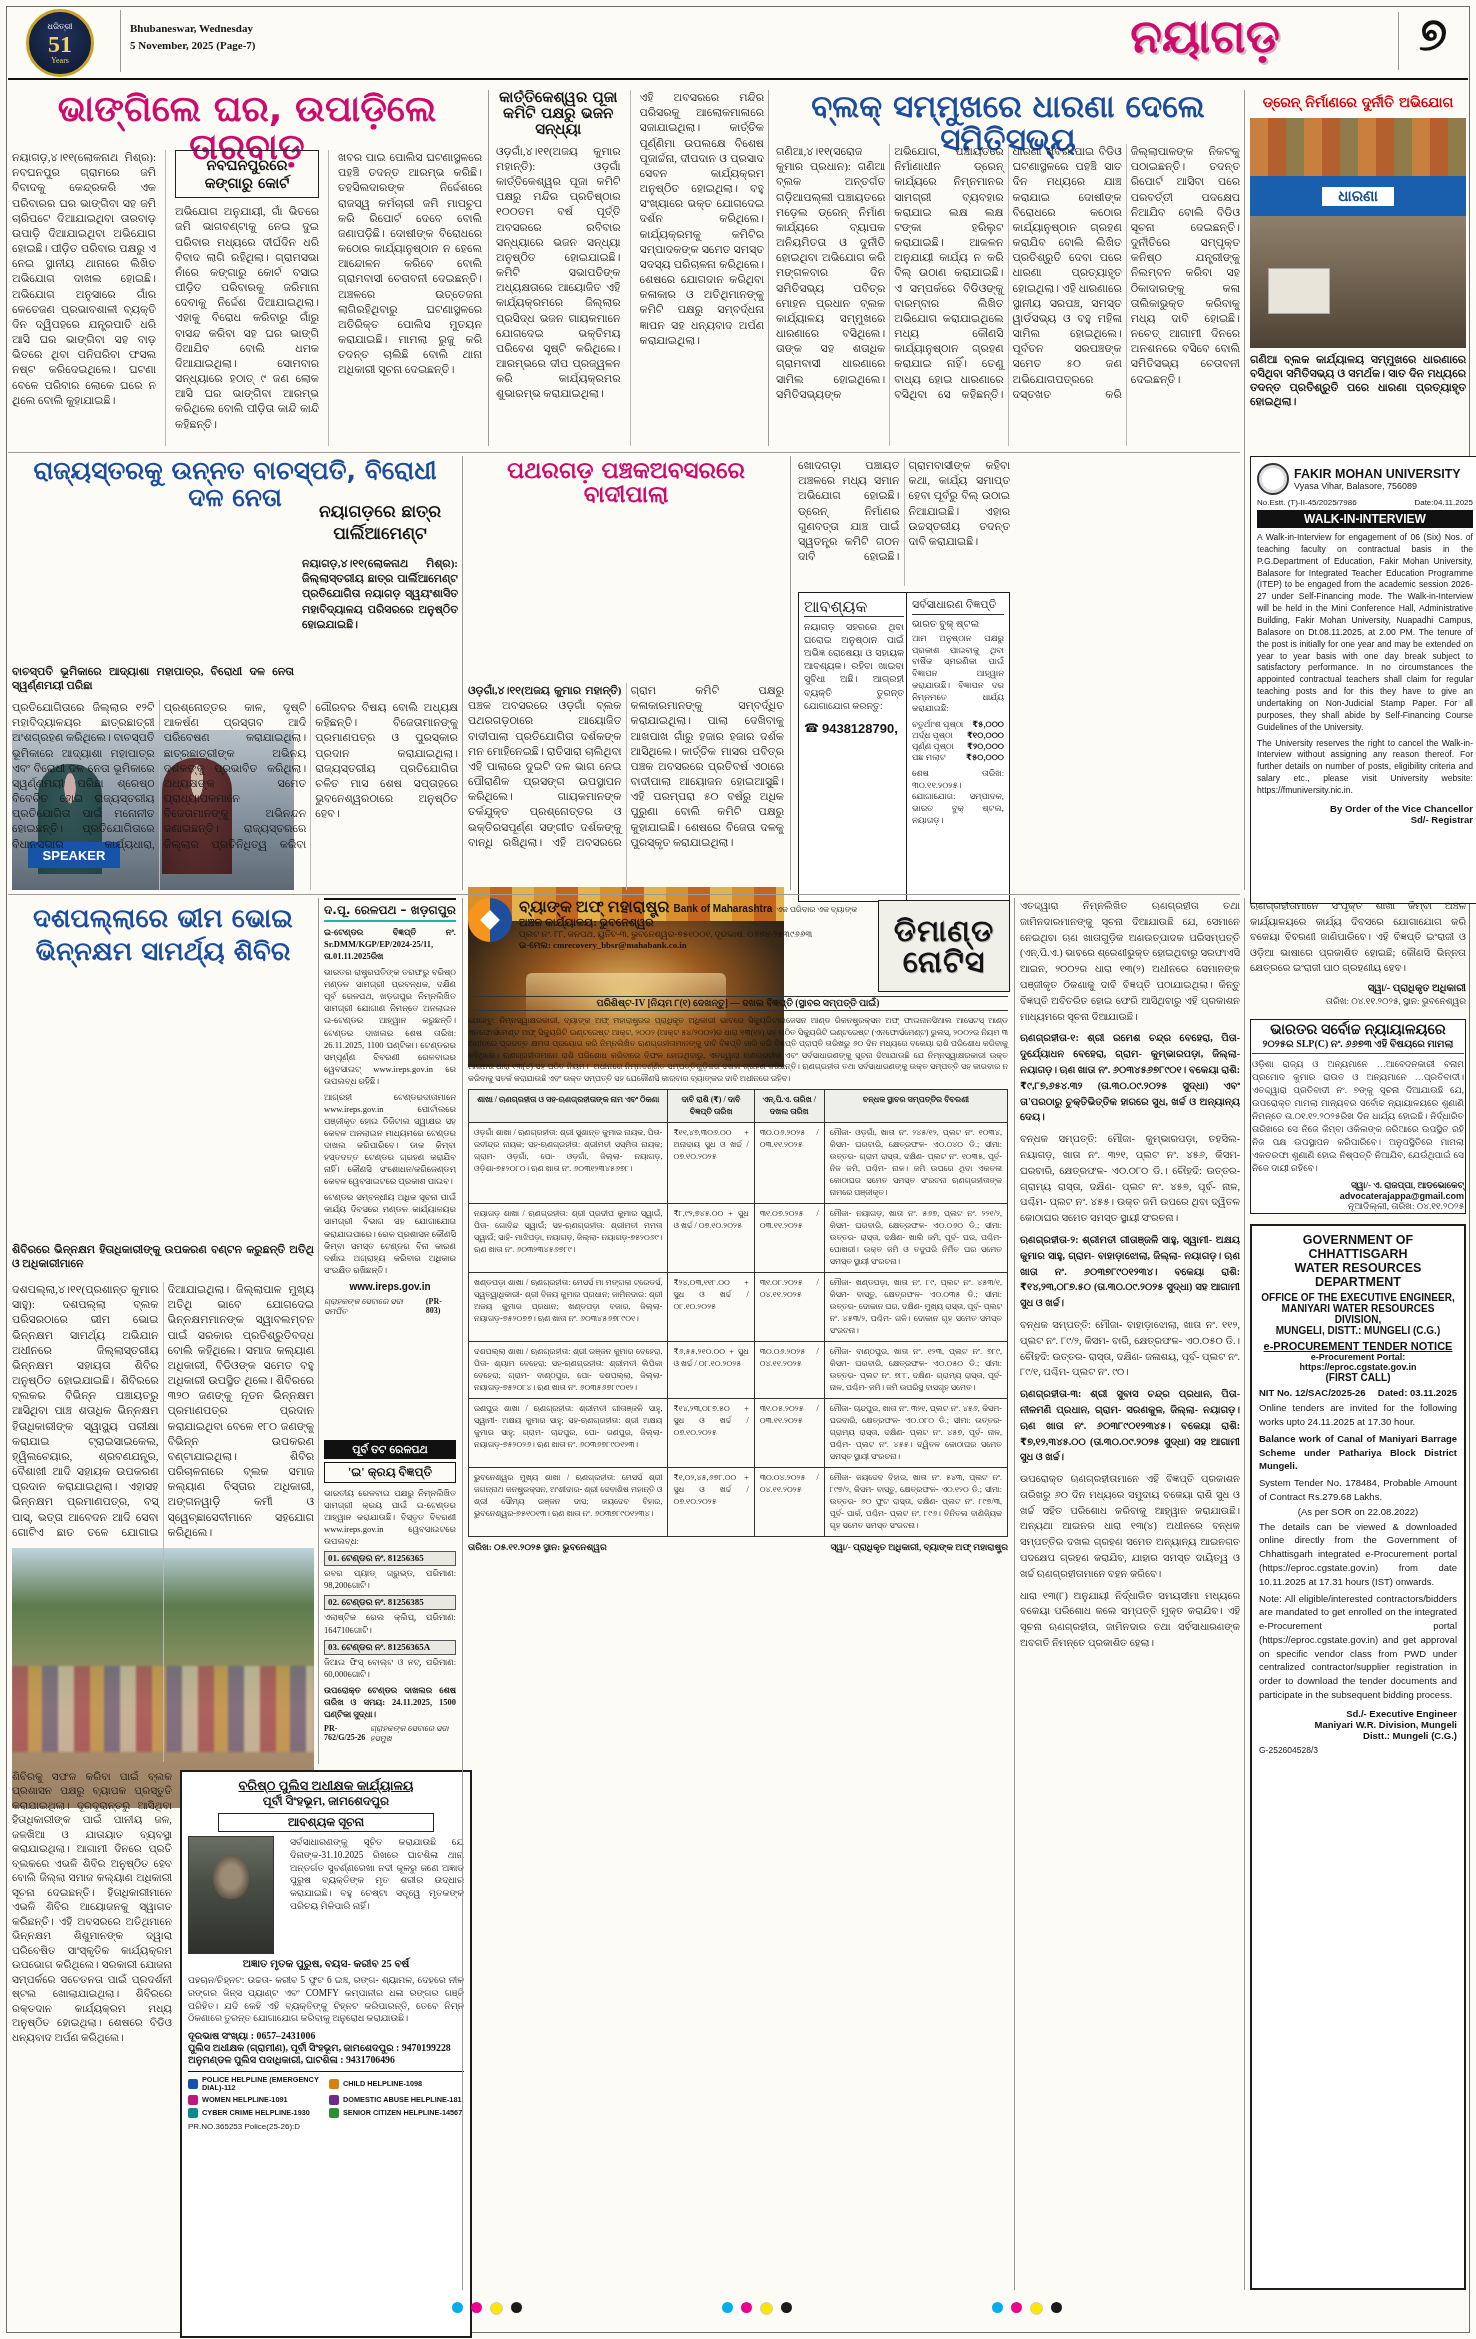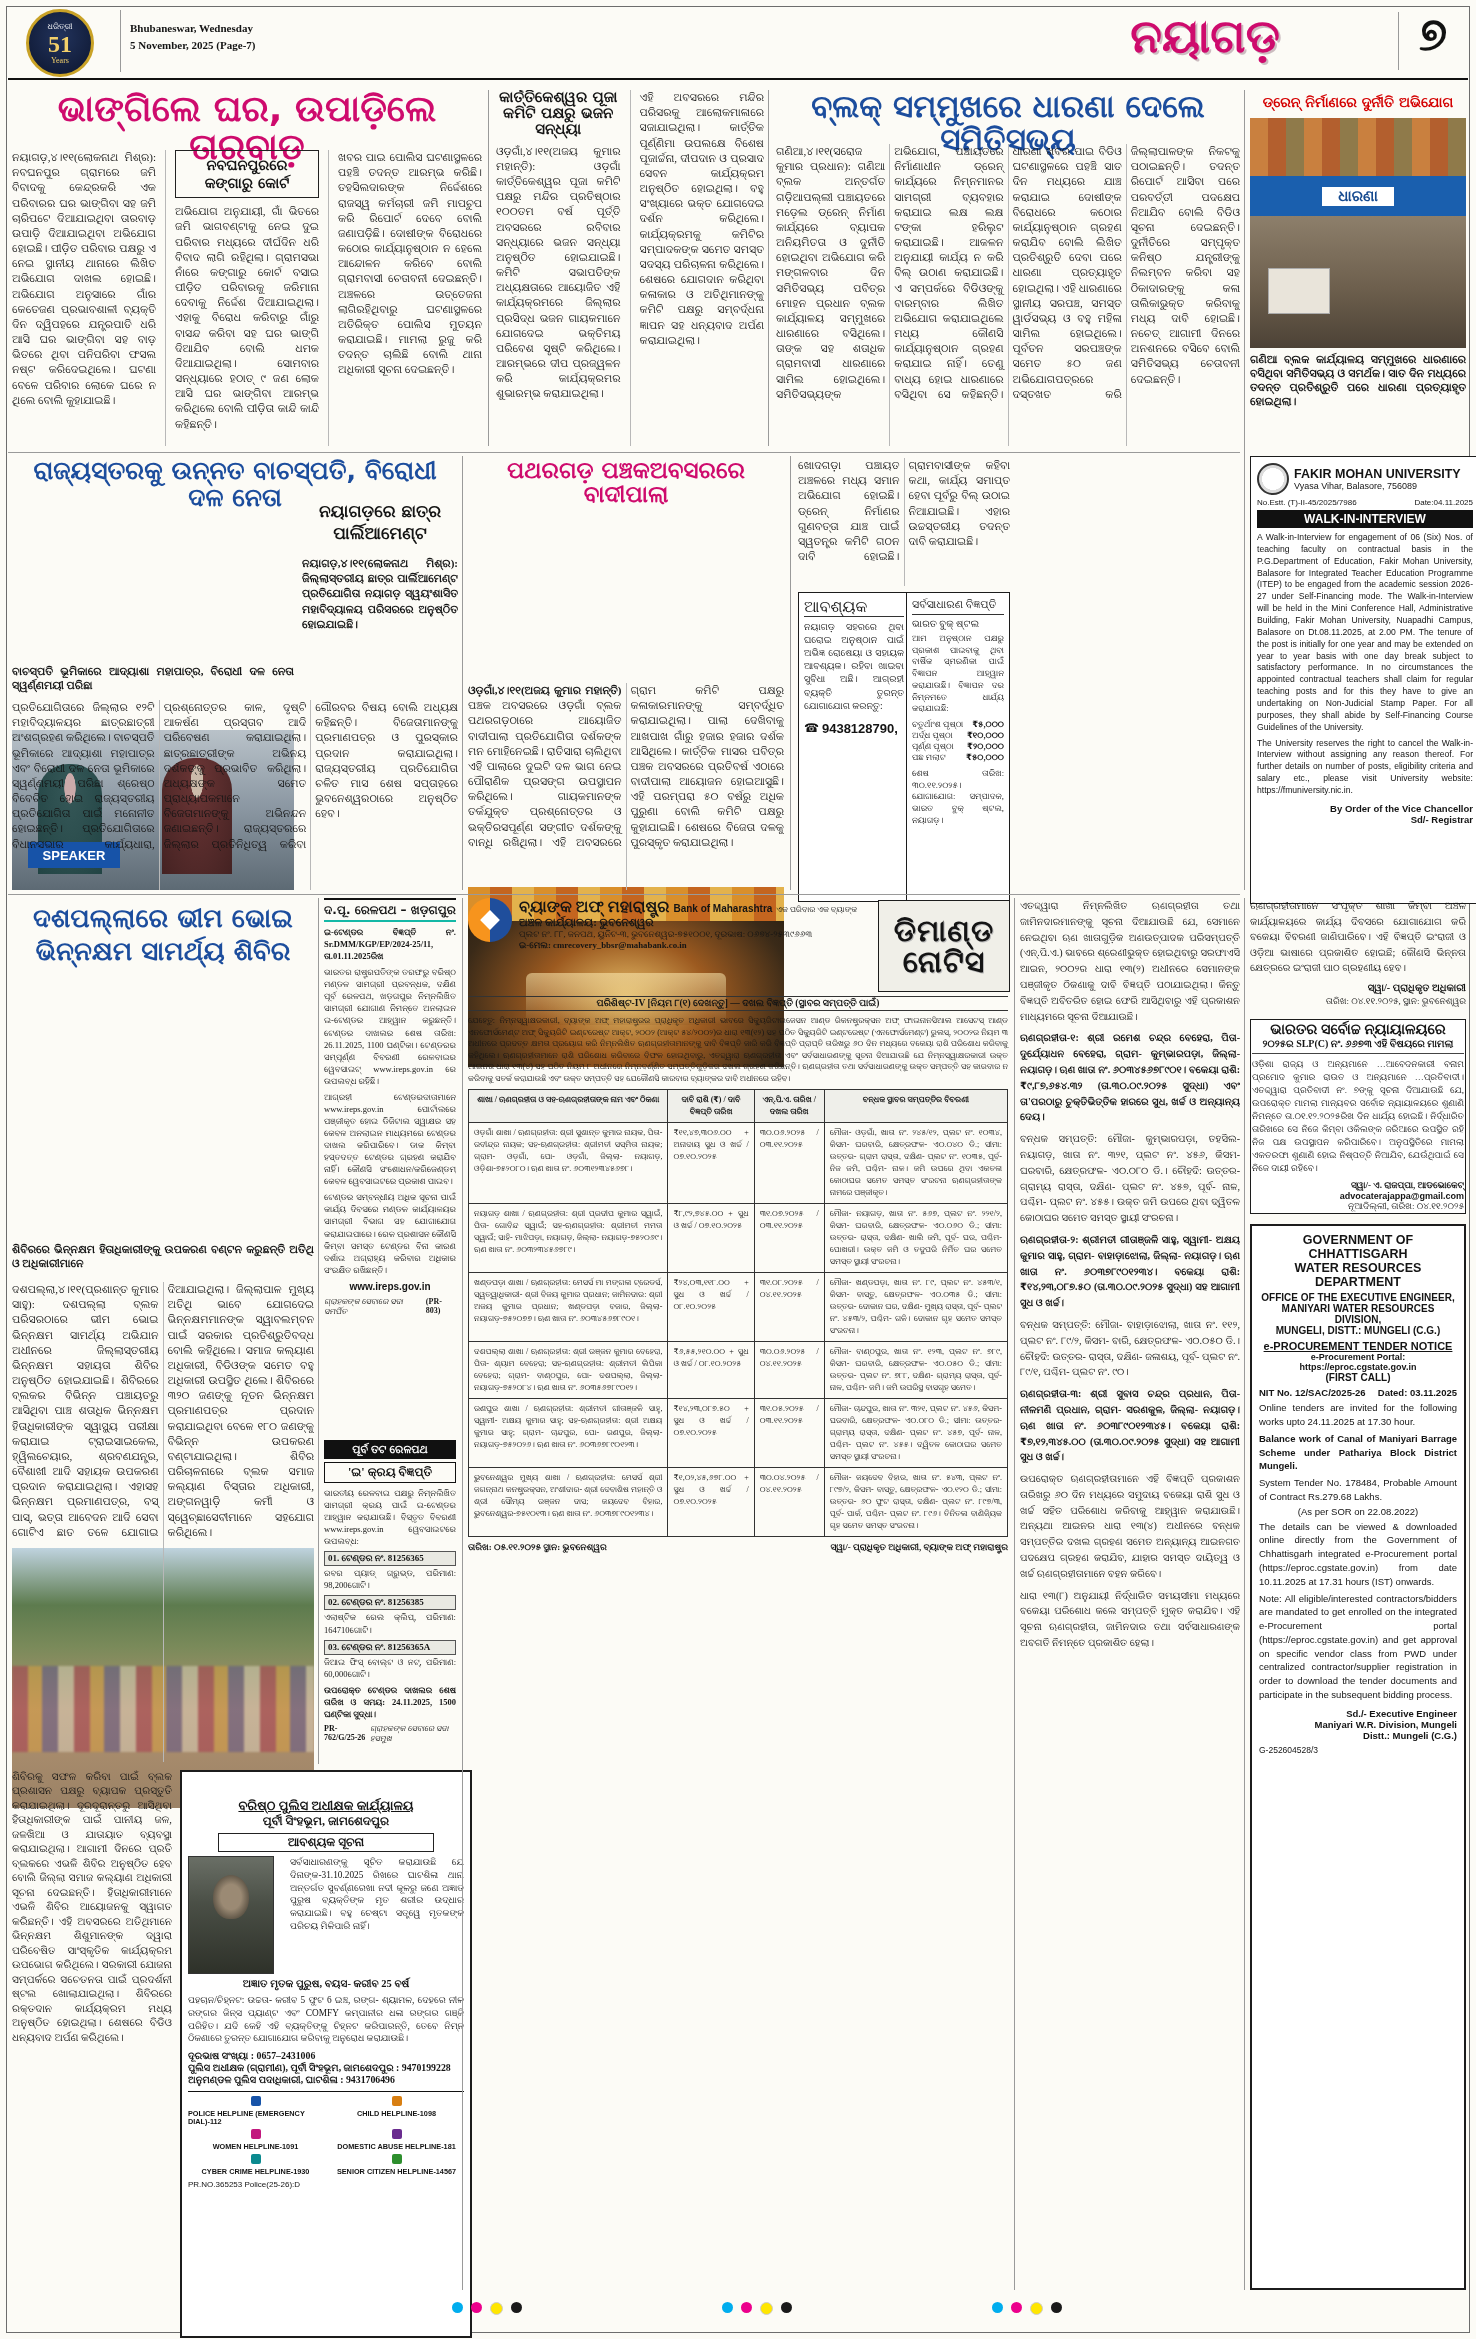--- a/index.html
+++ b/index.html
@@ -28,21 +28,21 @@
   .logo-circ{border-radius:50%;background:radial-gradient(circle at 50% 40%,#22335c,#0c152e);border:3px solid #c9a227;
              display:flex;flex-direction:column;align-items:center;justify-content:center;color:#f3d06a;}
   .blackbar{background:#111;color:#fff;text-align:center;font-weight:bold;font-family:"Liberation Sans",sans-serif;}
   .en{font-family:"Liberation Sans",sans-serif;}
   table.bkt{border-collapse:collapse;width:100%;}
   table.bkt th,table.bkt td{border:1px solid #333;padding:4px 5px;font-size:8px;line-height:1.5;text-align:justify;vertical-align:top;}
   table.bkt th{font-weight:bold;text-align:center;background:#efefea;}
   .dots{position:absolute;display:flex;gap:8px;}
   .dot{width:11px;height:11px;border-radius:50%;}
   .hlgrid{display:grid;grid-template-columns:1fr 1fr;gap:3px 6px;margin-top:4px;}
-  .hlitem{display:flex;align-items:center;gap:4px;font-size:7.3px;font-weight:bold;font-family:"Liberation Sans",sans-serif;line-height:1.1;flex-direction:column;}
+  .hlitem{display:flex;align-items:center;gap:4px;font-size:7.3px;font-weight:bold;font-family:"Liberation Sans",sans-serif;line-height:1.1;}
   .hlic{width:10px;height:10px;border-radius:2px;flex:0 0 auto;}
   .tnum{background:#e9e9e2;border:1px solid #555;font-weight:bold;font-size:9px;padding:1px 3px;margin:4px 0 1px;}
 </style>
 </head>
 <body>
 
 <div class="page">
   <div class="frame"></div>
 
   <div class="abs logo-circ" style="left:26px;top:9px;width:62px;height:62px;">
@@ -224,21 +224,21 @@
     <div class="tnum">03. ଟେଣ୍ଡର ନଂ. 81256365A</div>
     <div class="bt8">ଜିଆଇ ଫିସ୍ ବୋଲ୍ଟ ଓ ନଟ୍, ପରିମାଣ: 60,000ଗୋଟି।</div>
     <div class="bt8" style="font-weight:bold;margin-top:4px;">ଉପରୋକ୍ତ ଟେଣ୍ଡର ଦାଖଲର ଶେଷ ତାରିଖ ଓ ସମୟ: 24.11.2025, 1500 ଘଣ୍ଟିକା ସୁଦ୍ଧା।</div>
     <div style="display:flex;justify-content:space-between;font-size:8px;margin-top:4px;">
       <b>PR-762/G/25-26</b>
       <span style="font-style:italic;">ଗ୍ରାହକଙ୍କ ସେବାରେ ସଦା ହସମୁଖ</span>
     </div>
   </div>
 
   <div class="abs box" style="left:180px;top:1770px;width:276px;height:552px;padding:6px;border-width:2px;">
-    <div style="text-align:center;font-weight:bold;font-size:13px;text-decoration:underline;margin-top:20px;">ବରିଷ୍ଠ ପୁଲିସ ଅଧୀକ୍ଷକ କାର୍ଯ୍ୟାଳୟ</div>
+    <div style="text-align:center;font-weight:bold;font-size:13px;text-decoration:underline;">ବରିଷ୍ଠ ପୁଲିସ ଅଧୀକ୍ଷକ କାର୍ଯ୍ୟାଳୟ</div>
     <div style="text-align:center;font-weight:bold;font-size:12px;">ପୂର୍ବୀ ସିଂହଭୂମ, ଜାମଶେଦପୁର</div>
     <div style="text-align:center;font-weight:bold;font-size:12px;border:1px solid #222;margin:4px 30px;padding:1px 0;">ଆବଶ୍ୟକ ସୂଚନା</div>
     <div style="display:flex;gap:16px;margin-top:4px;">
       <div style="width:84px;height:116px;flex:0 0 auto;background:linear-gradient(180deg,#6a6f66 0%,#4a4f46 40%,#2e3129 100%);border:1px solid #333;position:relative;">
         <div class="abs" style="left:24px;top:18px;width:36px;height:44px;background:radial-gradient(ellipse,#9b8a74 40%,#5b5244 75%);border-radius:50% 50% 45% 45%;"></div>
       </div>
       <div class="bt" style="font-size:9.3px;">ସର୍ବସାଧାରଣଙ୍କୁ ସୂଚିତ କରାଯାଉଛି ଯେ ଦିନାଙ୍କ-31.10.2025 ରିଖରେ ଘାଟଶିଳା ଥାନା ଅନ୍ତର୍ଗତ ସୁବର୍ଣ୍ଣରେଖା ନଦୀ କୂଳରୁ ଜଣେ ଅଜ୍ଞାତ ପୁରୁଷ ବ୍ୟକ୍ତିଙ୍କ ମୃତ ଶରୀର ଉଦ୍ଧାର କରାଯାଇଛି। ବହୁ ଚେଷ୍ଟା ସତ୍ତ୍ୱେ ମୃତକଙ୍କ ପରିଚୟ ମିଳିପାରି ନାହିଁ।</div>
     </div>
     <div style="text-align:center;font-weight:bold;font-size:10.5px;margin:4px 0;">ଅଜ୍ଞାତ ମୃତକ ପୁରୁଷ, ବୟସ- କରୀବ 25 ବର୍ଷ</div>
     <div class="bt" style="font-size:9.3px;">ପହଚାନ/ଚିହ୍ନଟ: ଉଚ୍ଚତା- କରୀବ 5 ଫୁଟ 6 ଇଞ୍ଚ, ରଙ୍ଗ- ଶ୍ୟାମଳ, ଦେହରେ ନୀଳ ରଙ୍ଗର ଜିନ୍ସ ପ୍ୟାଣ୍ଟ ଏବଂ COMFY କମ୍ପାନୀର ଧଳା ରଙ୍ଗର ଗଞ୍ଜି ପରିହିତ। ଯଦି କେହି ଏହି ବ୍ୟକ୍ତିଙ୍କୁ ଚିହ୍ନଟ କରିପାରନ୍ତି, ତେବେ ନିମ୍ନ ଠିକଣାରେ ତୁରନ୍ତ ଯୋଗାଯୋଗ କରିବାକୁ ଅନୁରୋଧ କରାଯାଉଛି।</div>

